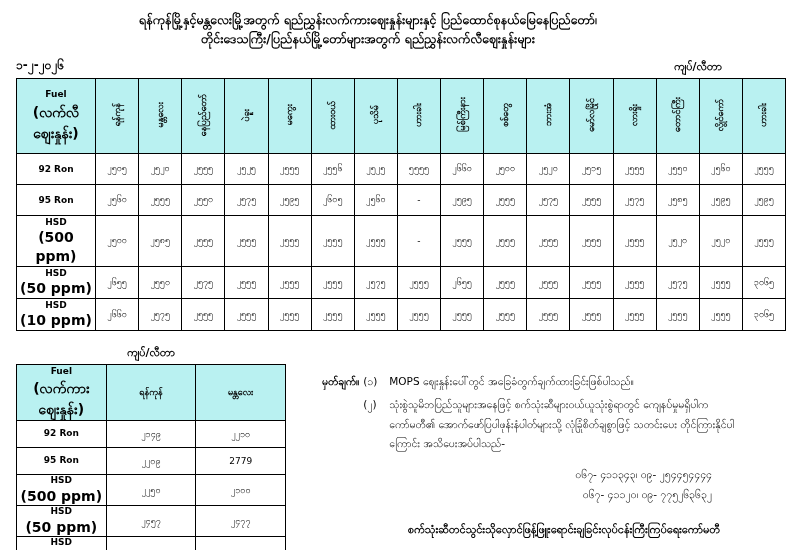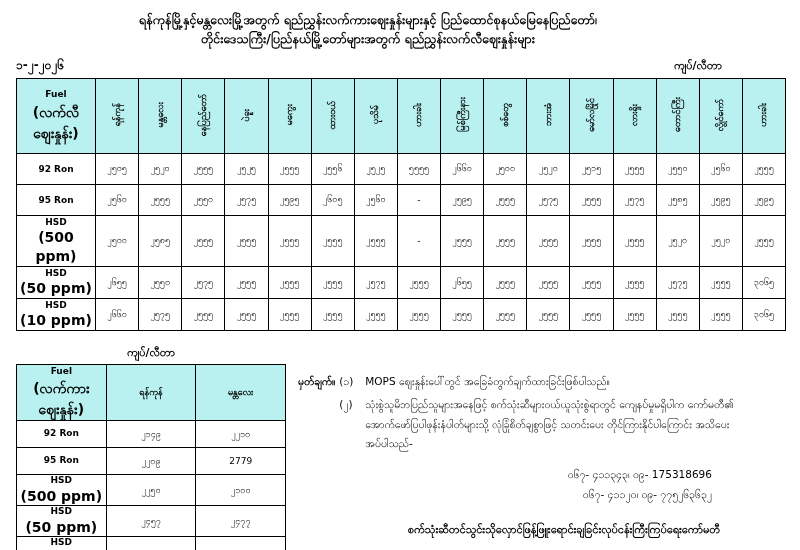--- a/index.html
+++ b/index.html
@@ -26,21 +26,21 @@
     line-height: 1.55;
   }
   .title-line {
     font-size: 12.5px;
     font-weight: bold;
     letter-spacing: 0.1px;
   }
   .meta-row {
     display: flex;
     justify-content: space-between;
-    align-items: center;
+    align-items: flex-end;
     padding: 8px 14px 3px 16px;
     font-size: 11.5px;
     font-weight: bold;
   }
   .date-text { font-size: 12px; font-weight: bold; }
   .unit-text { font-size: 11px; font-weight: bold; }
 
   table.grid {
     border-collapse: collapse;
     table-layout: fixed;
@@ -123,21 +123,21 @@
     font-weight: bold;
     height: 26px;
     line-height: 1.3;
   }
   table.small td.s-val {
     font-size: 9px;
     height: 26px;
   }
 
   .notes {
-    margin-left: 12px;
+    margin-left: 36px;
     margin-top: 8px;
     width: 470px;
     font-size: 10.5px;
     line-height: 1.85;
   }
   .note-row {
     display: flex;
     align-items: flex-start;
   }
   .note-lead {
@@ -387,20 +387,20 @@
         <span class="note-lead">မှတ်ချက်။</span>
         <span class="note-num">(၁)</span>
         <span class="note-body">MOPS ဈေးနှုန်းပေါ်တွင် အခြေခံတွက်ချက်ထားခြင်းဖြစ်ပါသည်။</span>
       </div>
       <div class="note-row" style="margin-top:4px;">
         <span class="note-lead" style="visibility:hidden;">မှတ်ချက်။</span>
         <span class="note-num">(၂)</span>
         <span class="note-body">သုံးစွဲသူမိဘပြည်သူများအနေဖြင့် စက်သုံးဆီများဝယ်ယူသုံးစွဲရာတွင် ကျေနပ်မှုမရှိပါက ကော်မတီ၏ အောက်ဖော်ပြပါဖုန်းနံပါတ်များသို့ လုံခြုံစိတ်ချစွာဖြင့် သတင်းပေး တိုင်ကြားနိုင်ပါကြောင်း အသိပေးအပ်ပါသည်-</span>
       </div>
       <div class="phones">
-        <div>၀၆၇- ၄၁၁၃၄၃၊ ၀၉- 175318696</div>
+        <div>၀၆၇- ၄၁၁၃၄၃၊ ၀၉- ၂၅၄၄၅၄၄၄၄</div>
         <div>၀၆၇- ၄၁၁၂၀၊ ၀၉- ၇၇၅၂၆၃၆၃၂</div>
       </div>
     </div>
   </div>
 
   <div class="footer">စက်သုံးဆီတင်သွင်းသိုလှောင်ဖြန့်ဖြူးရောင်းချခြင်းလုပ်ငန်းကြီးကြပ်ရေးကော်မတီ</div>
 </div>
 
 </body></html>

